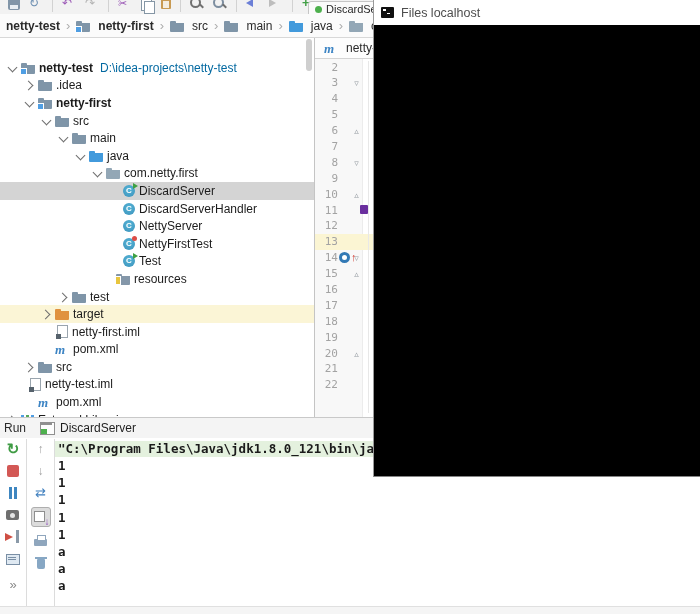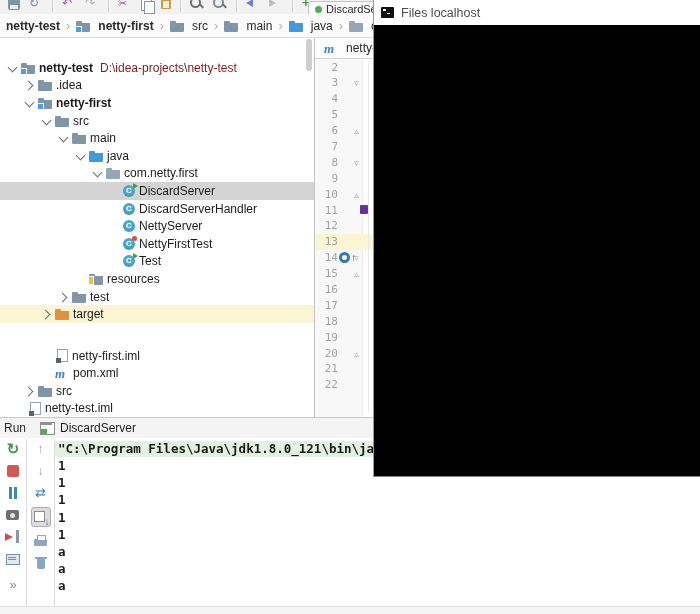--- a/index.html
+++ b/index.html
@@ -94,21 +94,21 @@
   .tree-row{height:17.6px;display:flex;align-items:center;white-space:nowrap;}
   .tree-row.selected{background:#d4d4d4;}
   .tree-row.hl{background:#fbf5d6;}
   .twisty{width:16px;height:16px;position:relative;flex:none;}
   .twisty.cd::before{content:"";position:absolute;left:4px;top:4px;width:6px;height:6px;
      border-right:1.5px solid #6e6e6e;border-bottom:1.5px solid #6e6e6e;transform:rotate(45deg);}
   .twisty.cr::before{content:"";position:absolute;left:3px;top:5px;width:6px;height:6px;
      border-right:1.5px solid #6e6e6e;border-bottom:1.5px solid #6e6e6e;transform:rotate(-45deg);}
   .tree-label{color:#1c1c1c;}
   .tree-label.bold{font-weight:bold;}
-  .tree-suffix{color:#7f1d1d;margin-left:7px;}
+  .tree-suffix{color:#0369a1;margin-left:7px;}
   #tree-scrollbar{position:absolute;right:2px;top:1px;width:6px;height:32px;background:#cfcfcf;border-radius:3px;}
 
   
   #editor-col{position:absolute;left:315px;top:38px;right:0;height:379px;background:#fff;}
   #tab-bar{height:20px;background:#ececec;border-bottom:1px solid #d4d4d4;display:flex;}
   .editor-tab{display:inline-flex;align-items:center;gap:4px;height:20px;padding:0 9px;background:#fdfdfd;
      border-right:1px solid #d4d4d4;font-size:12px;color:#2a2a2a;}
   #editor-body{position:absolute;left:0;top:21px;right:0;bottom:0;background:#fff;}
   #gutter-bg{position:absolute;left:0;top:0;width:47px;bottom:0;background:#f8f8f8;border-right:1px solid #ececec;}
   #caret-line{position:absolute;left:0;right:0;height:16px;background:#fbf5d3;}
@@ -298,36 +298,36 @@
         <div class="tree-row" style="padding-left: 107px;">
           <span class="twisty"></span>
           <span class="ticon i-class-test"></span>
           <span class="tree-label">NettyFirstTest</span>
         </div>
         <div class="tree-row" style="padding-left: 107px;">
           <span class="twisty"></span>
           <span class="ticon i-class-run"></span>
           <span class="tree-label">Test</span>
         </div>
-        <div class="tree-row" style="padding-left: 73px; align-items: center;">
+        <div class="tree-row" style="padding-left: 100px; align-items: center;">
           <span class="twisty"></span>
           <span class="ticon i-resources-folder"></span>
           <span class="tree-label">resources</span>
         </div>
         <div class="tree-row" style="padding-left: 56px;">
           <span class="twisty cr"></span>
           <span class="ticon i-folder"></span>
           <span class="tree-label">test</span>
         </div>
         <div class="tree-row hl" style="padding-left: 39px;">
           <span class="twisty cr"></span>
           <span class="ticon i-folder-orange"></span>
           <span class="tree-label">target</span>
         </div>
-        <div class="tree-row" style="padding-left: 39px; margin-top: 24px;">
+        <div class="tree-row" style="padding-left: 39px;">
           <span class="twisty"></span>
           <span class="ticon i-iml-file"></span>
           <span class="tree-label">netty-first.iml</span>
         </div>
         <div class="tree-row" style="padding-left: 39px;">
           <span class="twisty"></span>
           <span class="ticon i-maven-file"></span>
           <span class="tree-label">pom.xml</span>
         </div>
         <div class="tree-row" style="padding-left: 22px;">

